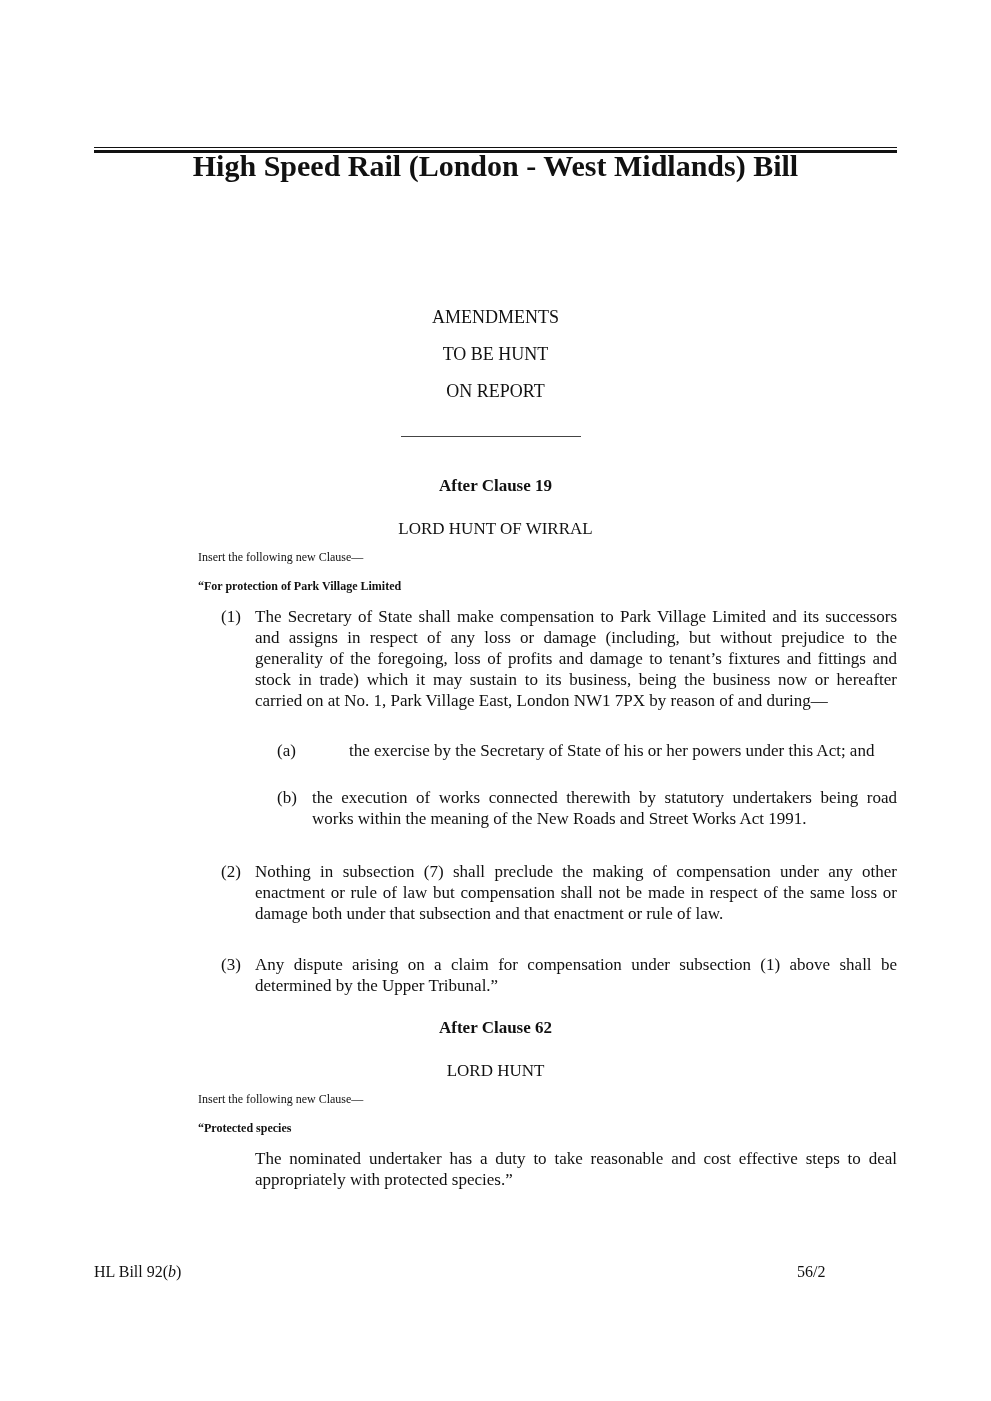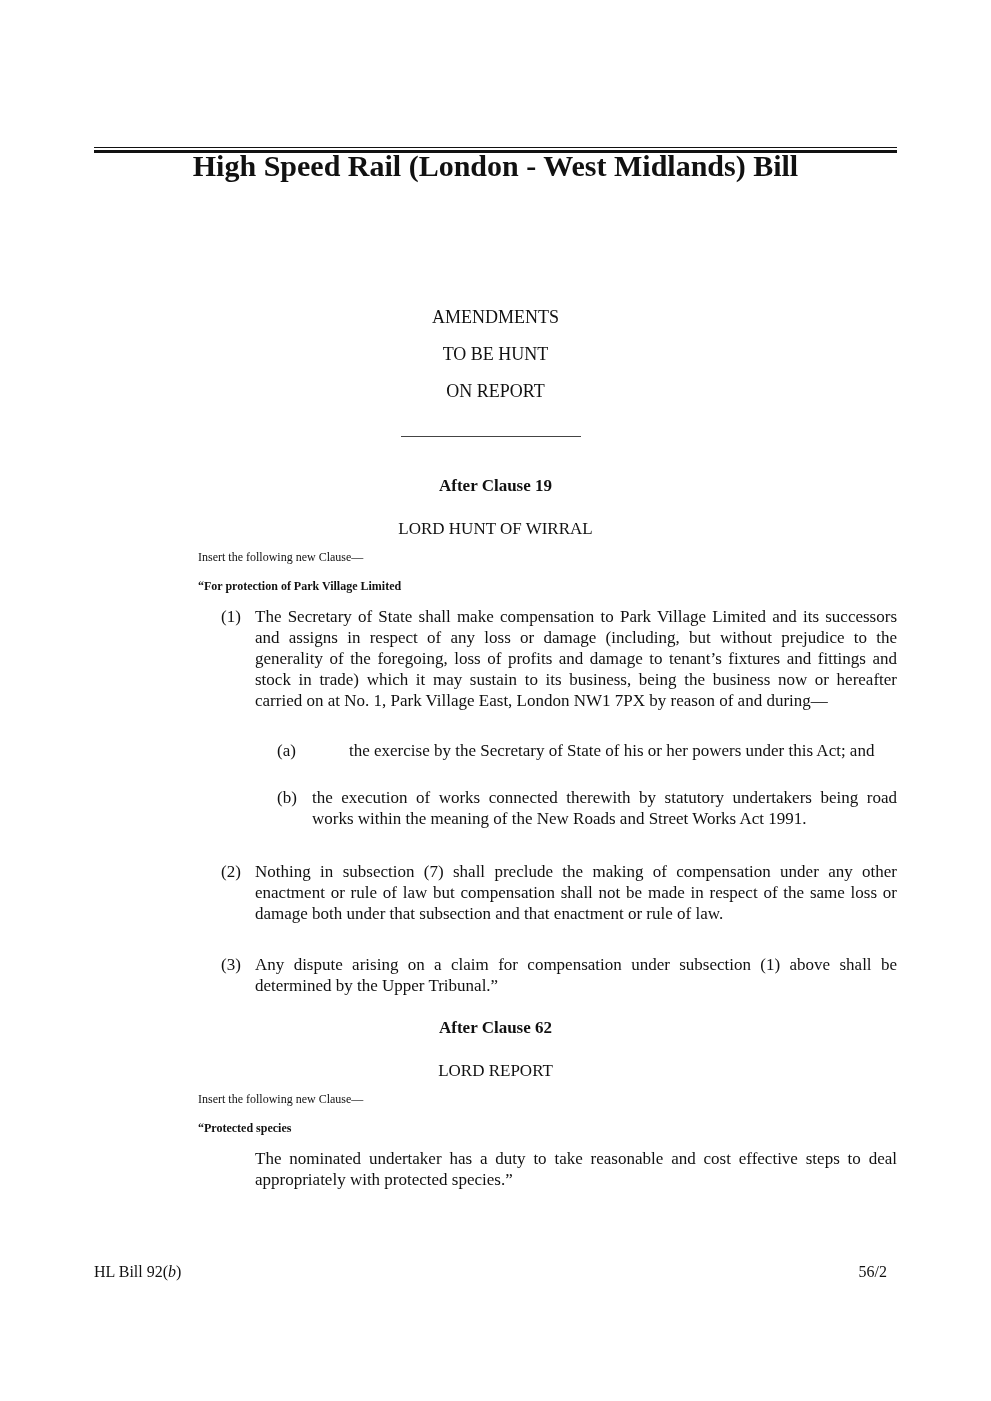--- a/index.html
+++ b/index.html
@@ -59,21 +59,21 @@
   <div class="num" style="left:277px; top:787px;">(b)</div>
   <div class="para" style="left:312px; top:787px; width:585px;">the execution of works connected therewith by statutory undertakers being road works within the meaning of the New Roads and Street Works Act 1991.</div>
 
   <div class="num" style="left:221px; top:861px;">(2)</div>
   <div class="para" style="left:255px; top:861px; width:642px;">Nothing in subsection (7) shall preclude the making of compensation under any other enactment or rule of law but compensation shall not be made in respect of the same loss or damage both under that subsection and that enactment or rule of law.</div>
 
   <div class="num" style="left:221px; top:954px;">(3)</div>
   <div class="para" style="left:255px; top:954px; width:642px;">Any dispute arising on a claim for compensation under subsection (1) above shall be determined by the Upper Tribunal.”</div>
 
   <div class="abs center-line heading-bold" style="top:1017px;">After Clause 62</div>
-  <div class="abs center-line member" style="top:1060px;">LORD REPORT</div>
+  <div class="abs center-line member" style="top:1060px;">LORD HUNT</div>
   <div class="abs body-text" style="left:198px; top:1089px;">Insert the following new Clause—</div>
   <div class="abs body-text bold" style="left:198px; top:1118px;">“Protected species</div>
   <div class="para" style="left:255px; top:1148px; width:642px;">The nominated undertaker has a duty to take reasonable and cost effective steps to deal appropriately with protected species.”</div>
 
   <div class="abs footer" style="left:94px; top:1262px;"><span>HL Bill 92(</span><i>b</i><span>)</span></div>
-  <div class="abs footer" style="left:797px; width:90px; text-align:right; top:1262px;">56/2</div>
+  <div class="abs footer" style="left:797px; width:90px; text-align:left; top:1262px;">56/2</div>
 
 </div>
 
 </body></html>

